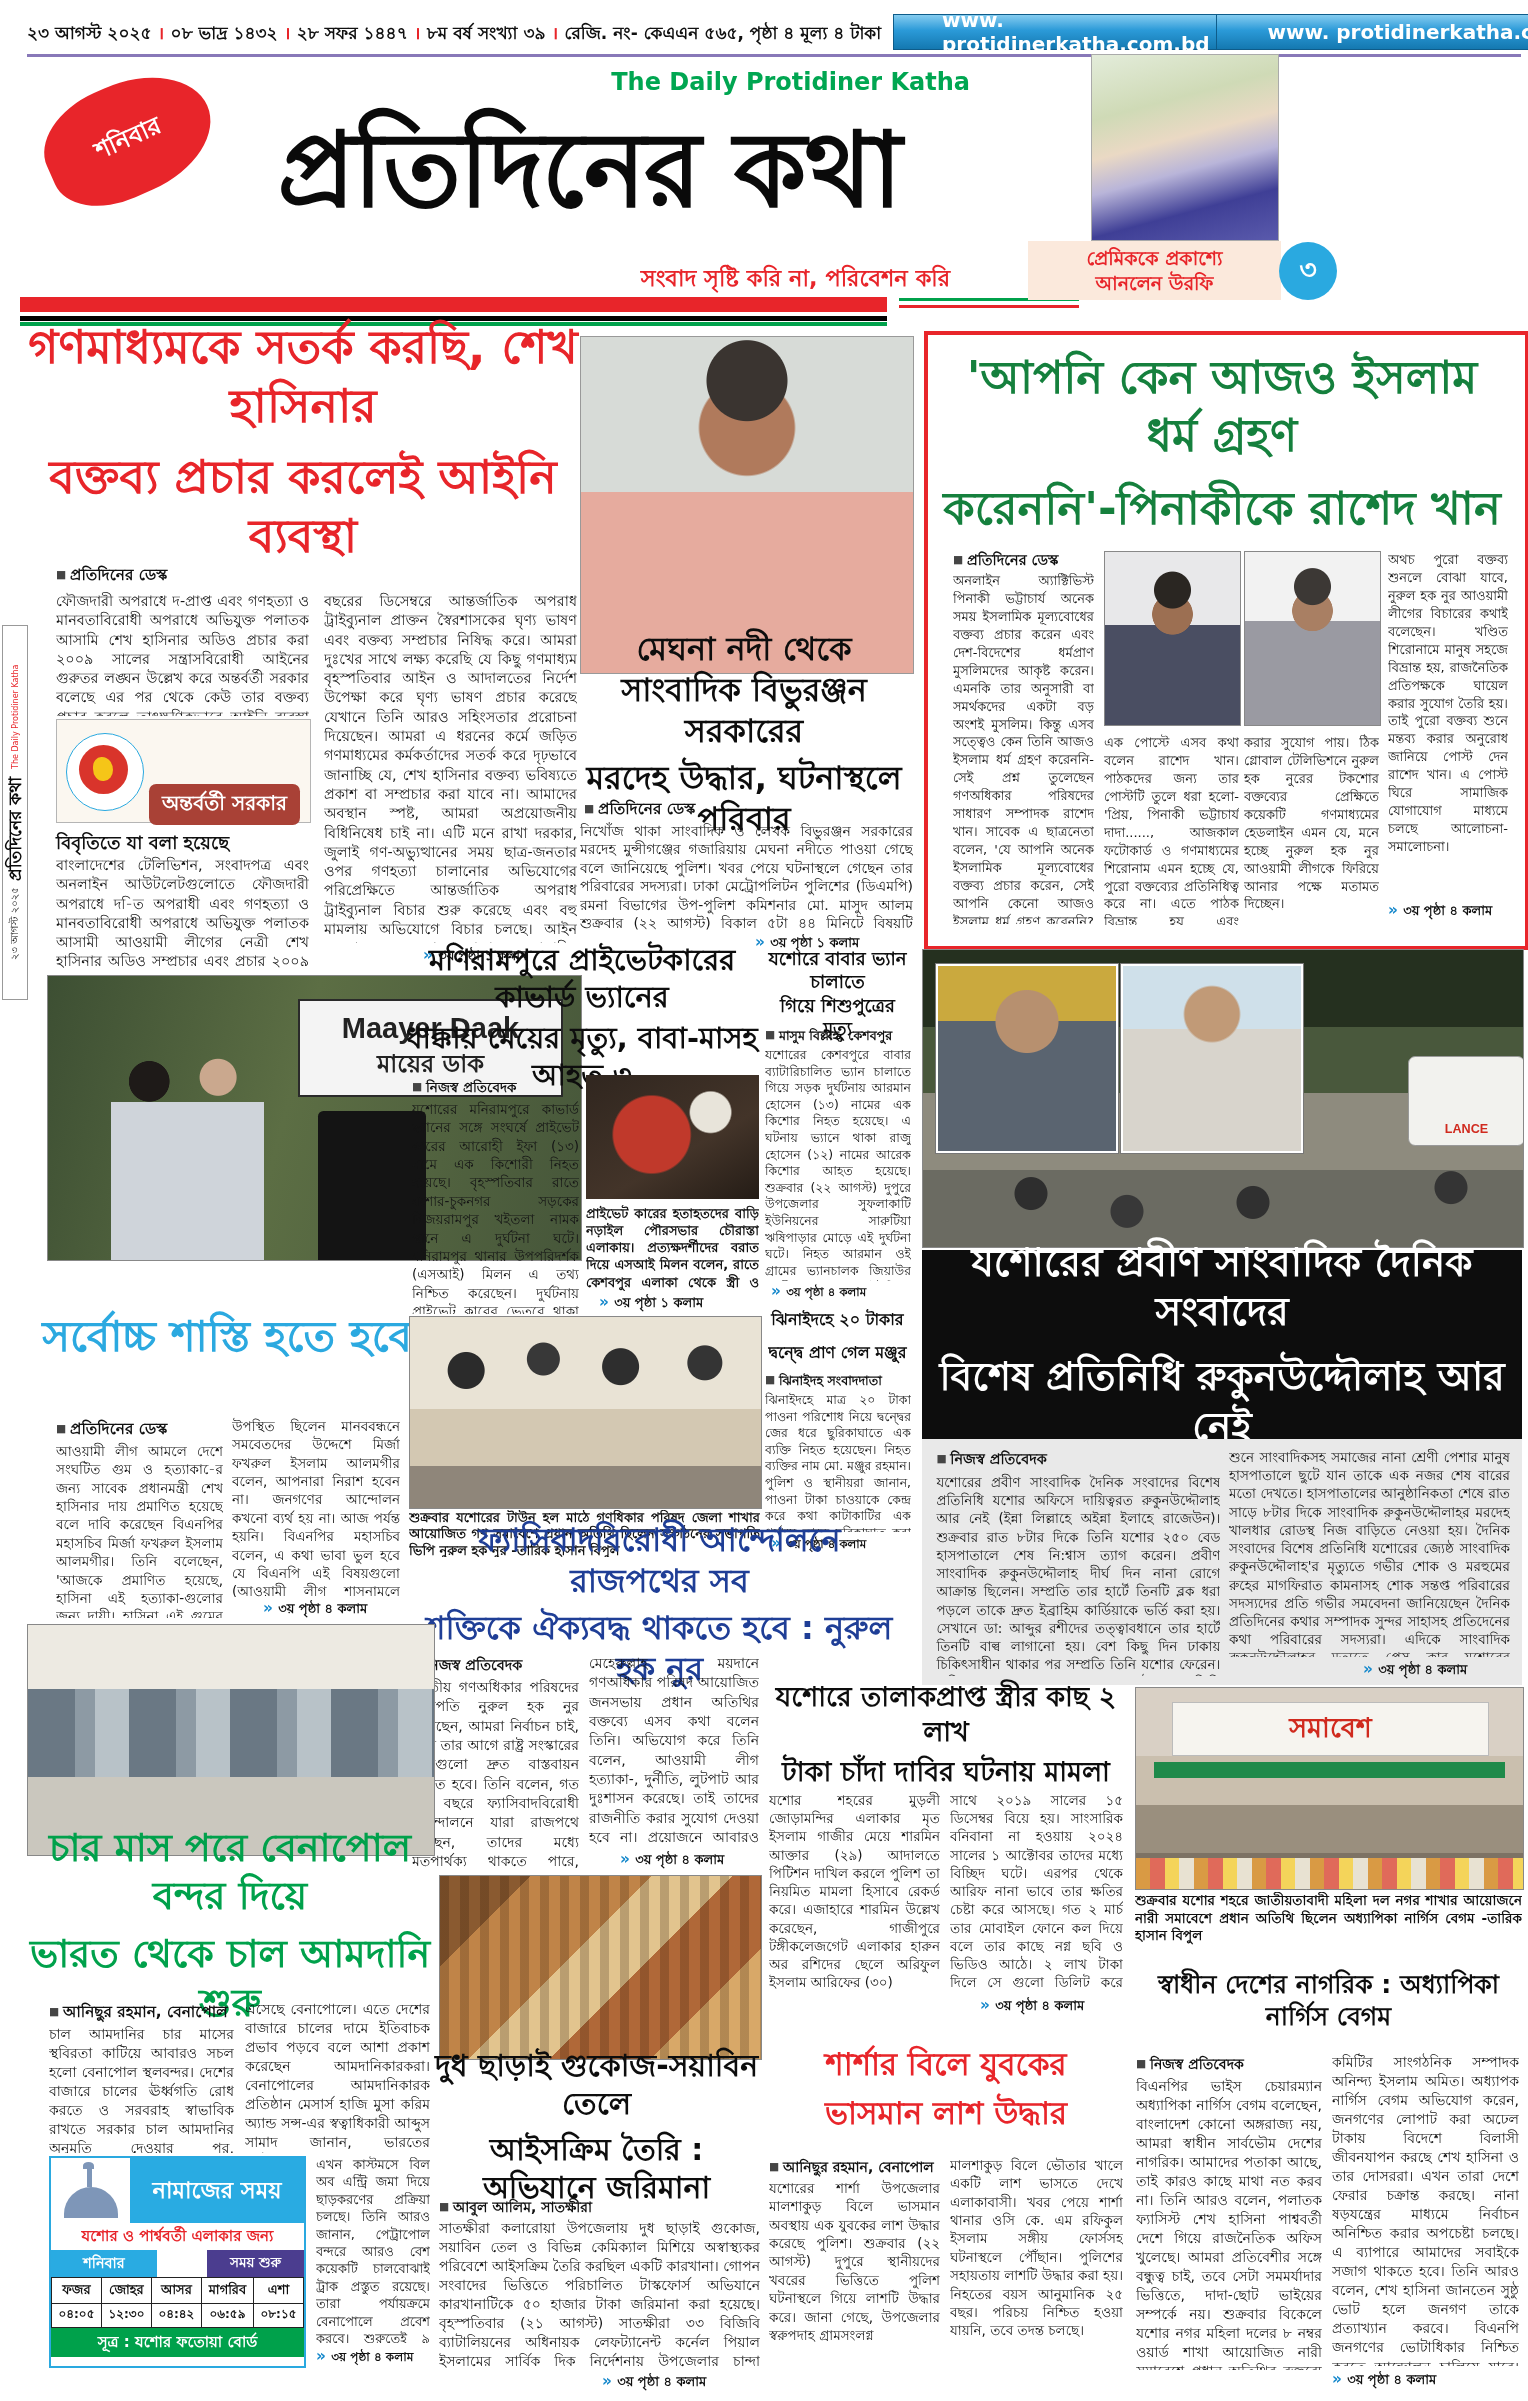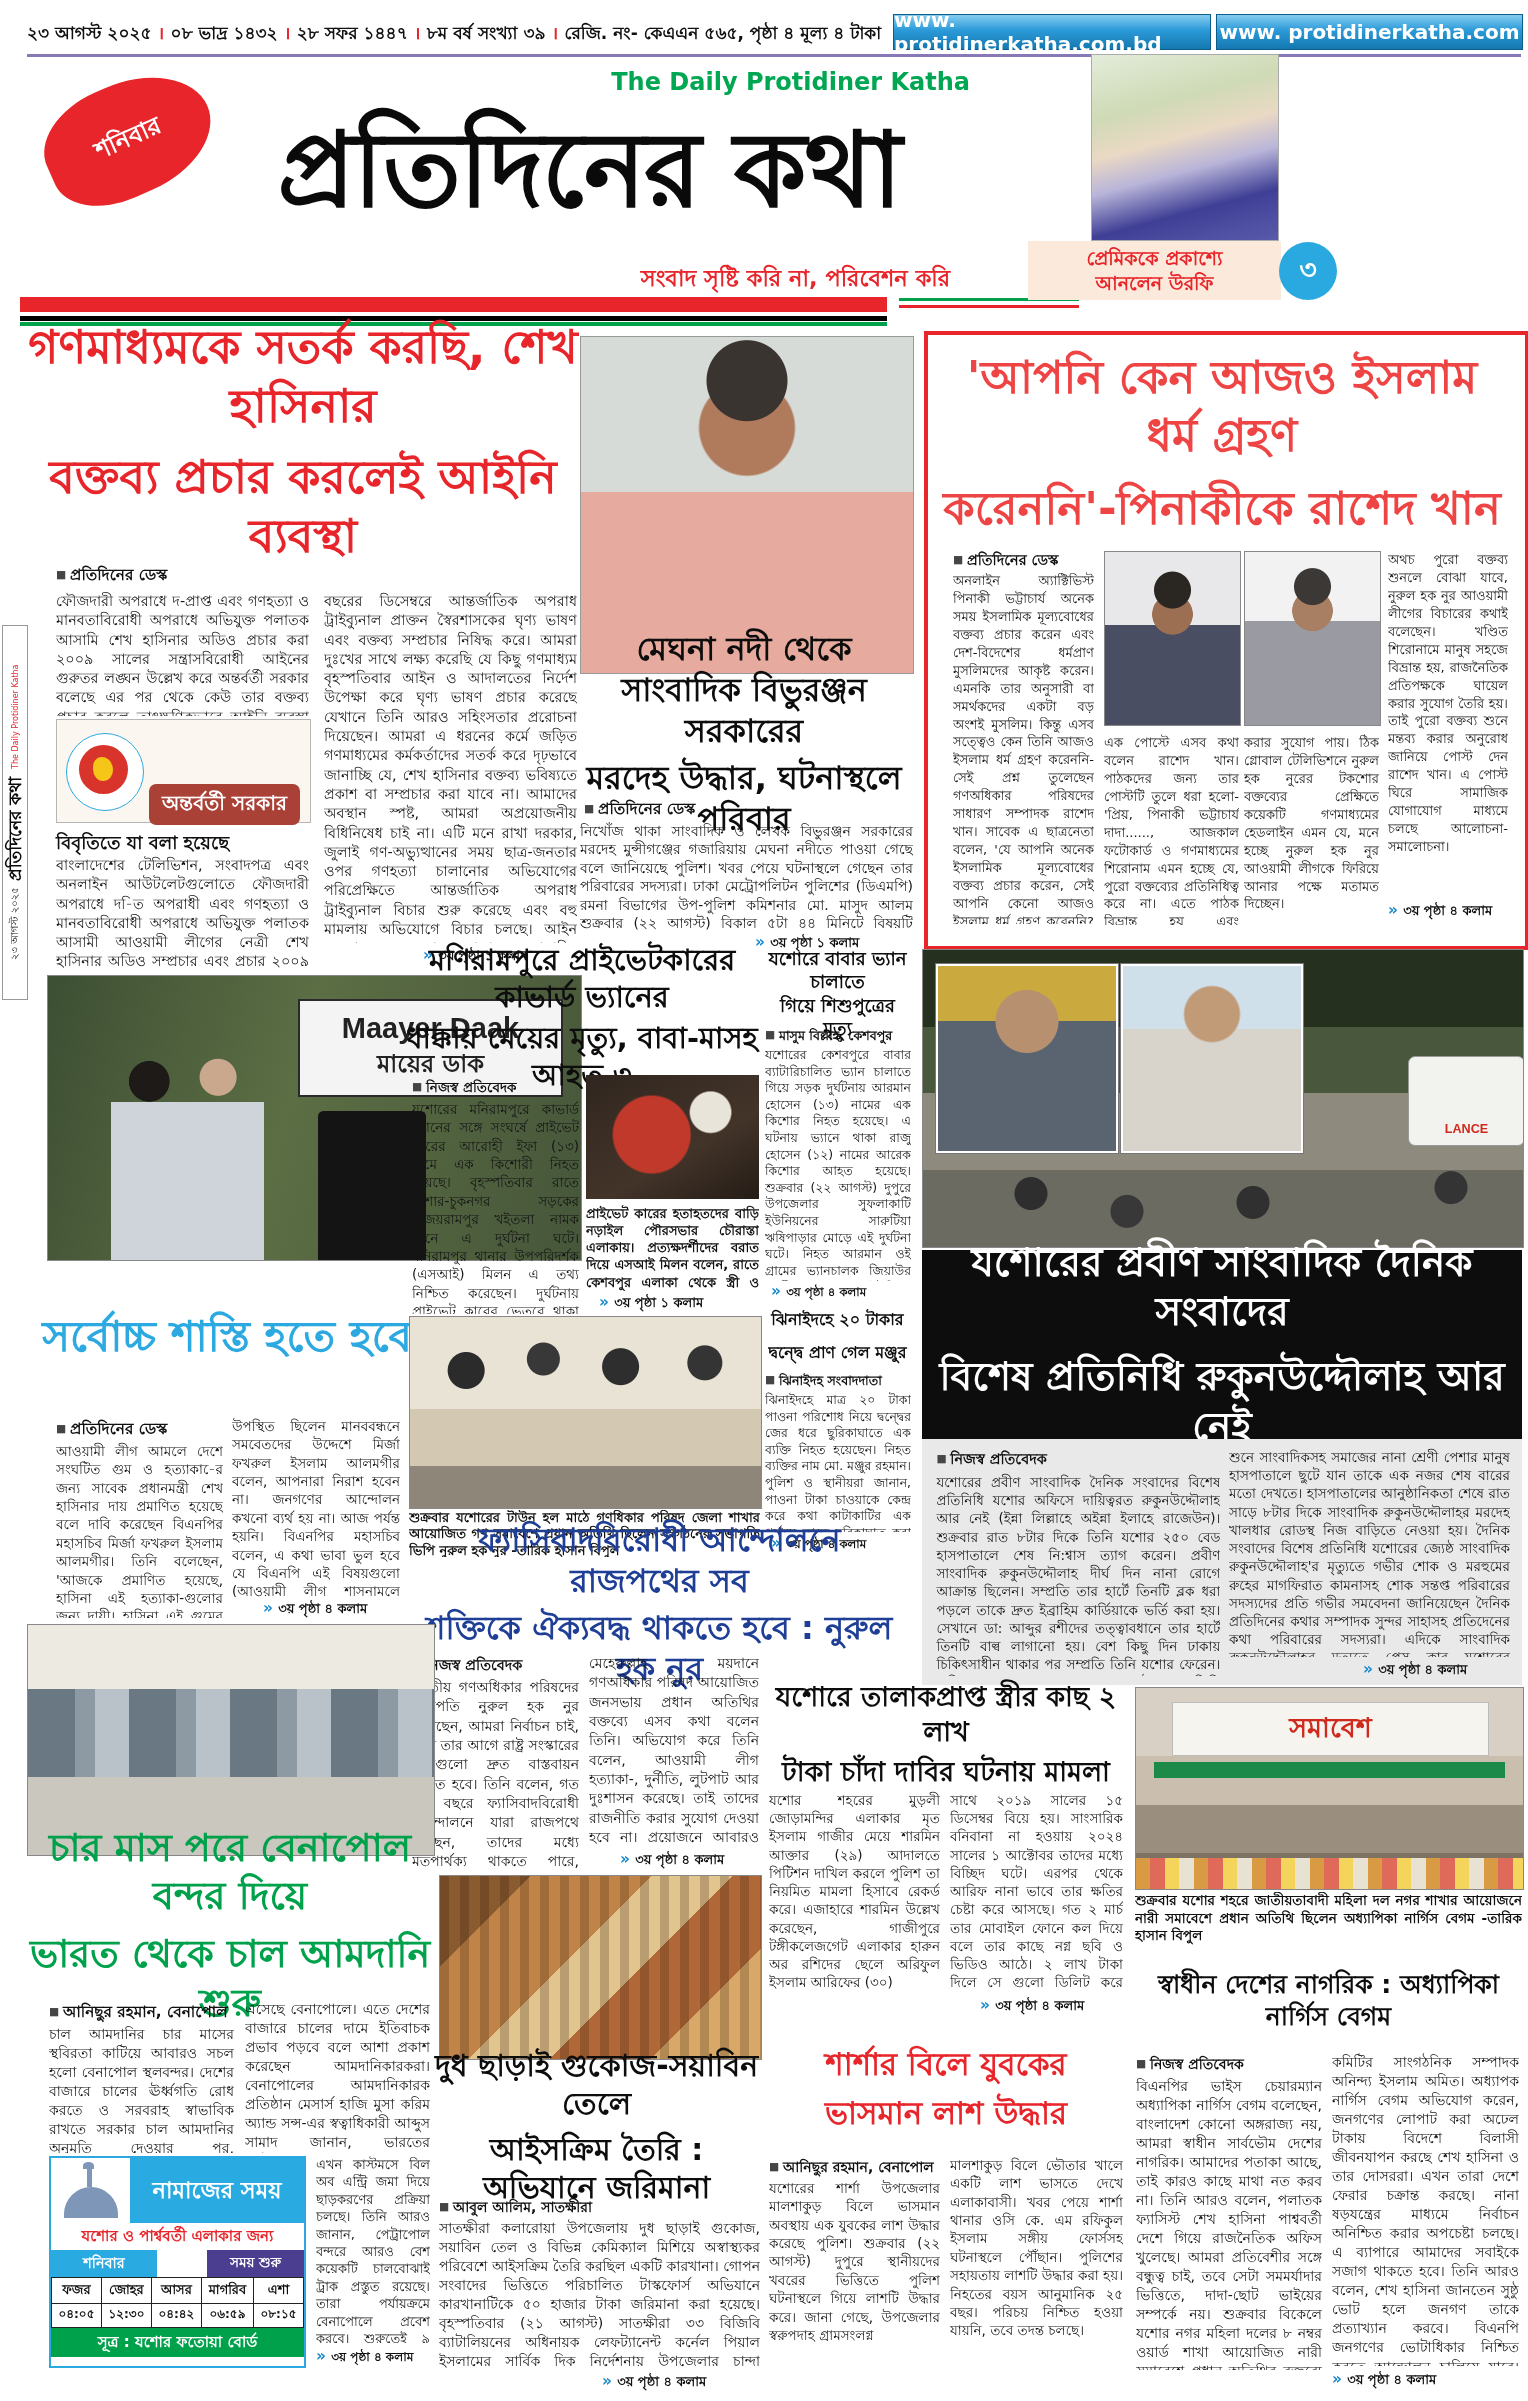--- a/index.html
+++ b/index.html
@@ -8,21 +8,21 @@
   .hl{font-weight:bold;text-align:center;display:flex;flex-direction:column;justify-content:center;align-items:center;}
   .hl>div{width:100%;line-height:1.28;}
   .body{text-align:justify;color:#151515;overflow:hidden;font-size:14.4px;line-height:1.34;}
   .byline{font-weight:bold;font-size:15.3px;color:#101010;white-space:nowrap;overflow:hidden;}
   .byline::before{content:"■ ";color:#454545;font-size:10.8px;vertical-align:1.8px;}
   .subhead{font-weight:bold;color:#101010;}
   .cont{font-weight:bold;font-size:13px;color:#101010;white-space:nowrap;}
   .cont::before{content:"» ";color:#1789cc;font-weight:900;font-size:15.3px;}
   .photo{overflow:hidden;}
   .caption{font-weight:bold;text-align:justify;color:#101010;overflow:hidden;}
-  .urlbar{background:linear-gradient(#85ccf0,#2b9ad8 45%,#1478b0);border:1.8px solid #0e5c8a;color:#fff;font-weight:bold;display:flex;align-items:center;justify-content:center;font-size:20px;}
+  .urlbar{background:linear-gradient(#85ccf0,#2b9ad8 45%,#1478b0);border:1.8px solid #0e5c8a;color:#fff;font-weight:bold;display:flex;align-items:center;justify-content:center;font-size:20px;padding-left:48px;}
   .dl{font-weight:bold;font-size:17px;color:#101010;white-space:nowrap;}
   .dl .sep{color:#e8252a;font-weight:900;margin:0 6.3px;}
   .chip{display:flex;align-items:center;justify-content:center;color:#fff;font-weight:bold;}
   table.pt{border-collapse:collapse;width:100%;}
   table.pt td{border:1.3px solid #222;text-align:center;font-weight:bold;padding:1.8px 0;background:#fff;color:#101010;}
   .insetphoto{position:absolute;border:2.7px solid #fff;outline:0.9px solid #777;}
 </style>
 </head>
 <body>
 
@@ -76,21 +76,21 @@
   <div class="abs photo" style="left:580px;top:336px;width:332px;height:336px;border:0.9px solid #999;background:radial-gradient(circle at 50% 13%,#3a3430 0 40px,transparent 41px),radial-gradient(circle at 50% 27%,#b07a5c 0 47px,transparent 49px),linear-gradient(180deg,#d7dbd7 0 46%,#e6ab9e 46% 100%);"></div>
   <div class="abs hl" style="left:575px;top:678px;width:338px;height:113px;color:#0d0d0d;font-size:32px;gap:5.4px;">
     <div>মেঘনা নদী থেকে সাংবাদিক বিভুরঞ্জন সরকারের</div>
     <div>মরদেহ উদ্ধার, ঘটনাস্থলে পরিবার</div>
   </div>
   <div class="abs byline" style="left:584px;top:797px;width:252px;">প্রতিদিনের ডেস্ক</div>
   <div class="abs body" style="left:580px;top:822px;width:333px;height:110px;font-size:14px;line-height:1.32;">নিখোঁজ থাকা সাংবাদিক ও লেখক বিভুরঞ্জন সরকারের মরদেহ মুন্সীগঞ্জের গজারিয়ায় মেঘনা নদীতে পাওয়া গেছে বলে জানিয়েছে পুলিশ। খবর পেয়ে ঘটনাস্থলে গেছেন তার পরিবারের সদস্যরা। ঢাকা মেট্রোপলিটন পুলিশের (ডিএমপি) রমনা বিভাগের উপ-পুলিশ কমিশনার মো. মাসুদ আলম শুক্রবার (২২ আগস্ট) বিকাল ৫টা ৪৪ মিনিটে বিষয়টি নিশ্চিত করেছেন। তিনি জানান, মেঘনা নদীতে মরদেহ পাওয়া গেছে। এদিকে বাংলা ট্রিবিউনের মুন্সীগঞ্জ প্রতিনিধি জানিয়েছেন, সাংবাদিক বিভুরঞ্জনের মরদেহ মুন্সীগঞ্জ জেনারেল হাসপাতালে ময়নাতদন্তের জন্য রাখা হয়েছে। শুক্রবার সন্ধ্যায় রমনা থানার ভারপ্রাপ্ত কর্মকর্তা (ওসি) মো. গোলাম ফারুক ট্রিবিউনকে জানান, মরদেহটি উদ্ধার করা হয়েছে। এর আগে ২১ আগস্ট সকাল সোয়া ১১টায় চট্টগ্রামের উদ্দেশে একটি লেখা বিডিনিউজ টোয়েন্টিফোর ডটকমকে মেইল</div>
   <div class="abs cont" style="left:755px;top:933px;">৩য় পৃষ্ঠা ১ কলাম</div>
 
   <div class="abs" style="left:924px;top:331px;width:597px;height:611px;border:4.5px solid #e8252a;background:#fff;">
-    <div class="abs hl" style="left:9px;top:12.6px;width:570px;height:192px;color:#ef4444;font-size:45px;gap:16px;">
+    <div class="abs hl" style="left:9px;top:12.6px;width:570px;height:192px;color:#15803d;font-size:45px;gap:16px;">
       <div>'আপনি কেন আজও ইসলাম ধর্ম গ্রহণ</div>
       <div>করেননি'-পিনাকীকে রাশেদ খান</div>
     </div>
     <div class="abs byline" style="left:25px;top:214px;width:180px;font-size:14.4px;">প্রতিদিনের ডেস্ক</div>
     <div class="abs body" style="left:25px;top:237px;width:141px;height:352px;font-size:13px;line-height:1.38;">অনলাইন অ্যাক্টিভিস্ট পিনাকী ভট্টাচার্য অনেক সময় ইসলামিক মূল্যবোধের বক্তব্য প্রচার করেন এবং দেশ-বিদেশের ধর্মপ্রাণ মুসলিমদের আকৃষ্ট করেন। এমনকি তার অনুসারী বা সমর্থকদের একটা বড় অংশই মুসলিম। কিন্তু এসব সত্ত্বেও কেন তিনি আজও ইসলাম ধর্ম গ্রহণ করেননি- সেই প্রশ্ন তুলেছেন গণঅধিকার পরিষদের সাধারণ সম্পাদক রাশেদ খান। সাবেক এ ছাত্রনেতা বলেন, 'যে আপনি অনেক ইসলামিক মূল্যবোধের বক্তব্য প্রচার করেন, সেই আপনি কেনো আজও ইসলাম ধর্ম গ্রহণ করেননি? এ দেশের মানুষকে সহজে ধর্মের বয়ান শুনিয়ে বিভ্রান্ত করা যায়। আর সেই পথের একজন সফল ব্যক্তি আপনি... ।' বৃহস্পতিবার (২১ আগস্ট) রাতে নিজের ফেসবুক আইডিতে দেওয়া</div>
     <div class="abs photo" style="left:176px;top:216px;width:135px;height:173px;border:0.9px solid #888;background:radial-gradient(circle at 50% 22%,#2a2622 0 18px,transparent 19px),radial-gradient(circle at 50% 36%,#9c6f52 0 20px,transparent 20.7px),linear-gradient(180deg,#e8e8ea 0 42%,#4a4e62 42% 100%);"></div>
     <div class="abs photo" style="left:316px;top:216px;width:135px;height:173px;border:0.9px solid #888;background:radial-gradient(circle at 50% 20%,#3c3835 0 18px,transparent 19px),radial-gradient(circle at 50% 34%,#a97f63 0 20px,transparent 20.7px),linear-gradient(180deg,#f2f2f2 0 40%,#9a9aa2 40% 100%);"></div>
     <div class="abs body" style="left:176px;top:399px;width:135px;height:191px;font-size:13px;line-height:1.38;">এক পোস্টে এসব কথা বলেন রাশেদ খান। পাঠকদের জন্য তার পোস্টটি তুলে ধরা হলো- 'প্রিয়, পিনাকী ভট্টাচার্য দাদা......, আজকাল ফটোকার্ড ও গণমাধ্যমের শিরোনাম এমন হচ্ছে যে, পুরো বক্তব্যের প্রতিনিধিত্ব করে না। এতে পাঠক বিভ্রান্ত হয় এবং রাজনৈতিক প্রতিপক্ষ ঘায়েল</div>
     <div class="abs body" style="left:316px;top:399px;width:135px;height:191px;font-size:13px;line-height:1.38;">করার সুযোগ পায়। ঠিক গ্লোবাল টেলিভিশনে নুরুল হক নুরের টকশোর বক্তব্যের প্রেক্ষিতে কয়েকটি গণমাধ্যমের হেডলাইন এমন যে, মনে হচ্ছে নুরুল হক নুর আওয়ামী লীগকে ফিরিয়ে আনার পক্ষে মতামত দিচ্ছেন।</div>
     <div class="abs body" style="left:460px;top:216px;width:120px;height:343px;font-size:13px;line-height:1.38;">অথচ পুরো বক্তব্য শুনলে বোঝা যাবে, নুরুল হক নুর আওয়ামী লীগের বিচারের কথাই বলেছেন। খণ্ডিত শিরোনামে মানুষ সহজে বিভ্রান্ত হয়, রাজনৈতিক প্রতিপক্ষকে ঘায়েল করার সুযোগ তৈরি হয়। তাই পুরো বক্তব্য শুনে মন্তব্য করার অনুরোধ জানিয়ে পোস্ট দেন রাশেদ খান। এ পোস্ট ঘিরে সামাজিক যোগাযোগ মাধ্যমে চলছে আলোচনা-সমালোচনা।</div>

